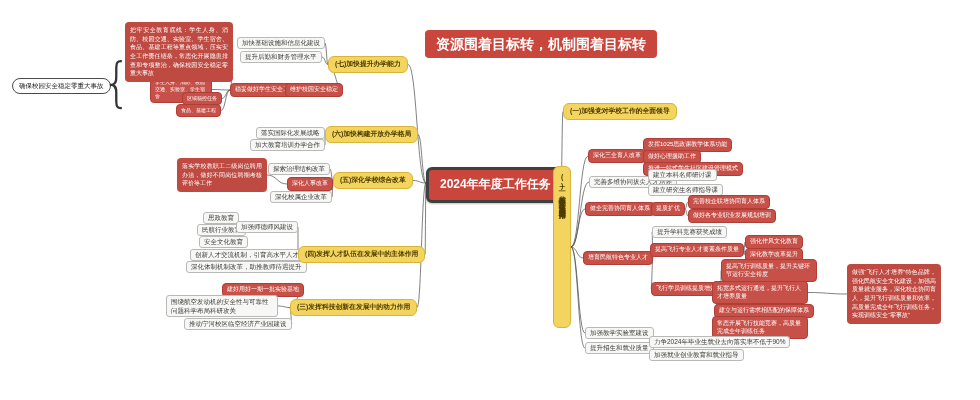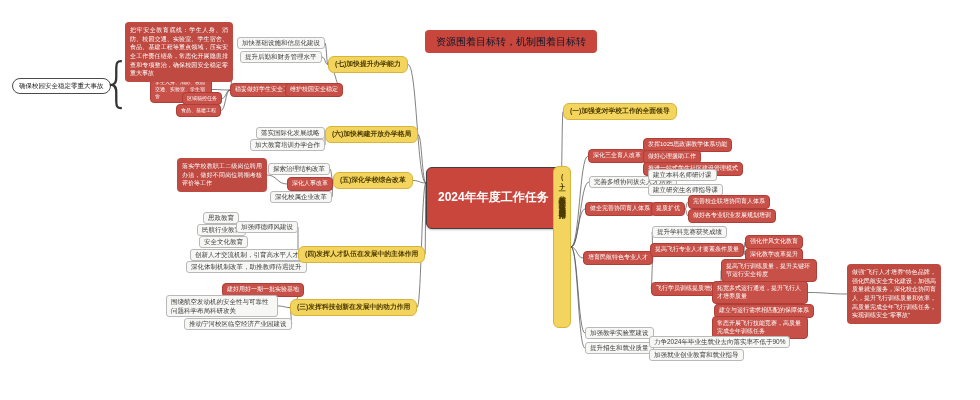--- a/index.html
+++ b/index.html
@@ -1,22 +1,22 @@
 <!DOCTYPE html>
 <html><head>
 <meta charset="utf-8">
 <style>
   html,body{margin:0;padding:0;background:#fff;}
   #canvas{position:relative;width:980px;height:400px;overflow:hidden;background:#fff;
           font-family:"Liberation Sans",sans-serif;}
   #links{position:absolute;left:0;top:0;width:980px;height:400px;pointer-events:none;z-index:0;}
   .node{position:absolute;z-index:1;white-space:nowrap;line-height:1.3;border-radius:4px;box-sizing:border-box;}
-  .banner-node{background:#c9463d;color:#0f172a;font-weight:normal;font-size:10px;padding:5px 11px;border-radius:4px;}
-  .center-node{background:#c9463d;color:#fff;font-weight:bold;font-size:12px;padding:22px 11px;
-               border-radius:6px;border:1px solid #404040;box-shadow:0 1px 2px rgba(0,0,0,.25);}
+  .banner-node{background:#c9463d;color:#ffffff;font-weight:bold;font-size:14px;padding:5px 11px;border-radius:4px;}
+  .center-node{background:#c9463d;color:#fff;font-weight:bold;font-size:12px;padding:7px 11px;
+               border-radius:6px;border:3px solid #404040;box-shadow:0 1px 2px rgba(0,0,0,.25);}
   .yellow{background:#f3d45f;color:#4d3c00;font-weight:bold;font-size:6.8px;padding:3px 6px;
           border:1px solid #d8b53a;border-radius:6px;}
   .red{background:#c75048;color:#fff;font-size:6px;padding:2px 4px;border:1px solid #b03d36;border-radius:4px;}
   .gray{background:#f7f7f5;color:#3c3c3c;font-size:6.5px;padding:1px 4px;border:1px solid #b9b9b9;border-radius:3px;}
   .tiny{font-size:5px;}
   .multi{white-space:normal;line-height:1.4;}
   .note{background:#bf4a42;color:#fff;font-size:6px;white-space:normal;line-height:1.45;
         padding:4px 5px;border-radius:4px;text-align:justify;z-index:2;}
   .outline{background:#fff;border:1px solid #4a4a4a;border-radius:9px;font-size:6.5px;
            padding:3px 6px;color:#222;}

